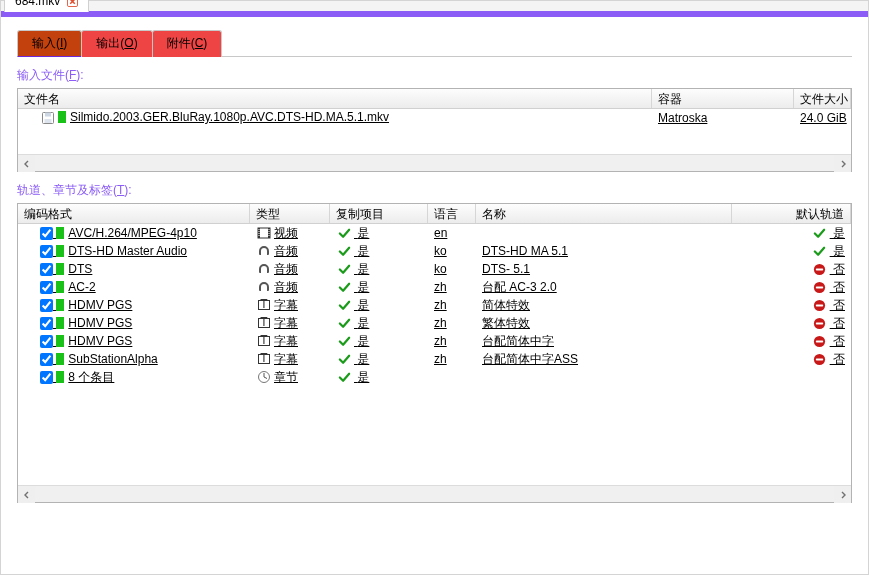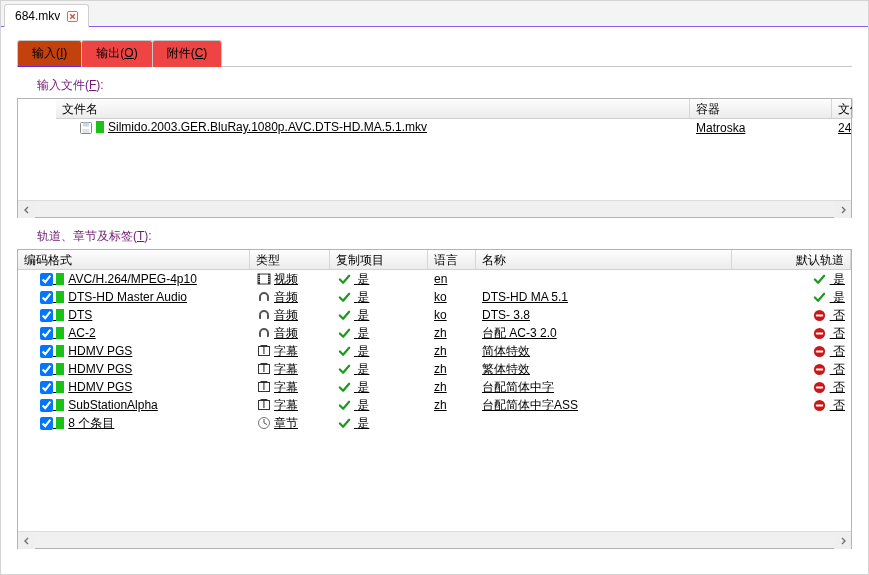--- a/index.html
+++ b/index.html
@@ -1,37 +1,37 @@
 <!DOCTYPE html>
 <html><head>
 <meta charset="utf-8">
 <style>
 * { box-sizing: border-box; margin: 0; padding: 0; font-family: "Microsoft YaHei", "Segoe UI", sans-serif; font-size: 12px; }
 body { background: #f0f0f0; width: 869px; height: 575px; overflow: hidden; }
 .window { background: #fff; border: 1px solid #d4d4d4; position: absolute; inset: 0; }
 
 
-.file-tabs { display: flex; background: #f4f4f4; height: 26px; border-bottom: 1px solid #8b5cf6; padding-left: 3px; align-items: flex-end; }
+.file-tabs { display: flex; background: #f4f4f4; height: 16px; border-bottom: 6px solid #8b5cf6; padding-left: 3px; align-items: flex-end; }
 .file-tab { background: #fff; border: 1px solid #d0d0d0; border-bottom: none; border-radius: 3px 3px 0 0; padding: 4px 10px; display: flex; align-items: center; gap: 6px; position: relative; top: 1px; }
 .close-x { width: 12px; height: 12px; display: inline-flex; align-items: center; justify-content: center; }
 .close-x svg { width: 11px; height: 11px; }
 
 .content { padding: 12px 16px 8px 16px; }
 
 
 .inner-tabs { display: flex; border-bottom: 1px solid #c8c8c8; }
 .inner-tab { padding: 4px 14px; border: 1px solid #c8c8c8; border-bottom: none; background: #ef4444; margin-right: -1px; border-radius: 3px 3px 0 0; position: relative; top: 1px; }
 .inner-tab.active { background: #c2410c; border-bottom: 1px solid #6d28d9; }
 .underline { text-decoration: underline; }
 
-.section-label { margin: 10px 0 4px 20px; color: #701a75; }
+.section-label { margin: 10px 0 4px 0; color: #8b5cf6; }
 
 
 .scroll-box { border: 1px solid #b3b3b3; background: #fff; position: relative; }
-.files-box { height: 120px; padding-left: 38px; }
+.files-box { height: 84px; }
 .tracks-box { height: 300px; }
 
 .hdr { display: flex; background: linear-gradient(#fdfdfd, #ececec); border-bottom: 1px solid #d0d0d0; height: 20px; }
 .hdr > div { padding: 2px 6px; border-right: 1px solid #d6d6d6; white-space: nowrap; overflow: hidden; }
 .rows { overflow: auto; }
 .row { display: flex; align-items: center; height: 18px; text-decoration: underline; }
 .row > div { padding: 0 6px; white-space: nowrap; overflow: hidden; }
 
 
 .fc-name { flex: 0 0 634px; }
@@ -188,21 +188,21 @@
                 <svg viewBox="0 0 14 14">
                   <path d="M7 2 A5 5 0 0 0 2 7 L2 10 A1 1 0 0 0 3 11 L4 11 L4 7 A3 3 0 0 1 10 7 L10 11 L11 11 A1 1 0 0 0 12 10 L12 7 A5 5 0 0 0 7 2" fill="#555"></path>
                 </svg>
               </span><span>音频</span></div>
             <div class="tc-copy"><span class="i check-green">
                 <svg viewBox="0 0 14 14">
                   <path d="M2 7 L5.5 10.5 L12 3" fill="none" stroke="#1a9b1a" stroke-width="2.4" stroke-linecap="round" stroke-linejoin="round"></path>
                 </svg>
               </span> <span>是</span></div>
             <div class="tc-lang">ko</div>
-            <div class="tc-name">DTS- 3.8</div>
+            <div class="tc-name">DTS- 5.1</div>
             <div class="tc-def"><span class="i red-circ">
                 <svg viewBox="0 0 14 14">
                   <circle cx="7" cy="7" r="6" fill="#c91818"></circle>
                   <rect x="3" y="6" width="8" height="2" fill="#fff" rx="1"></rect>
                 </svg>
               </span> 否</div>
           </div>
           <div class="row">
             <div class="tc-codec" style="padding-left:22px"><input type="checkbox" class="cb" checked="" style=""> <span class="green-bar"></span><span>AC-2</span></div>
             <div class="tc-type"><span class="i">

